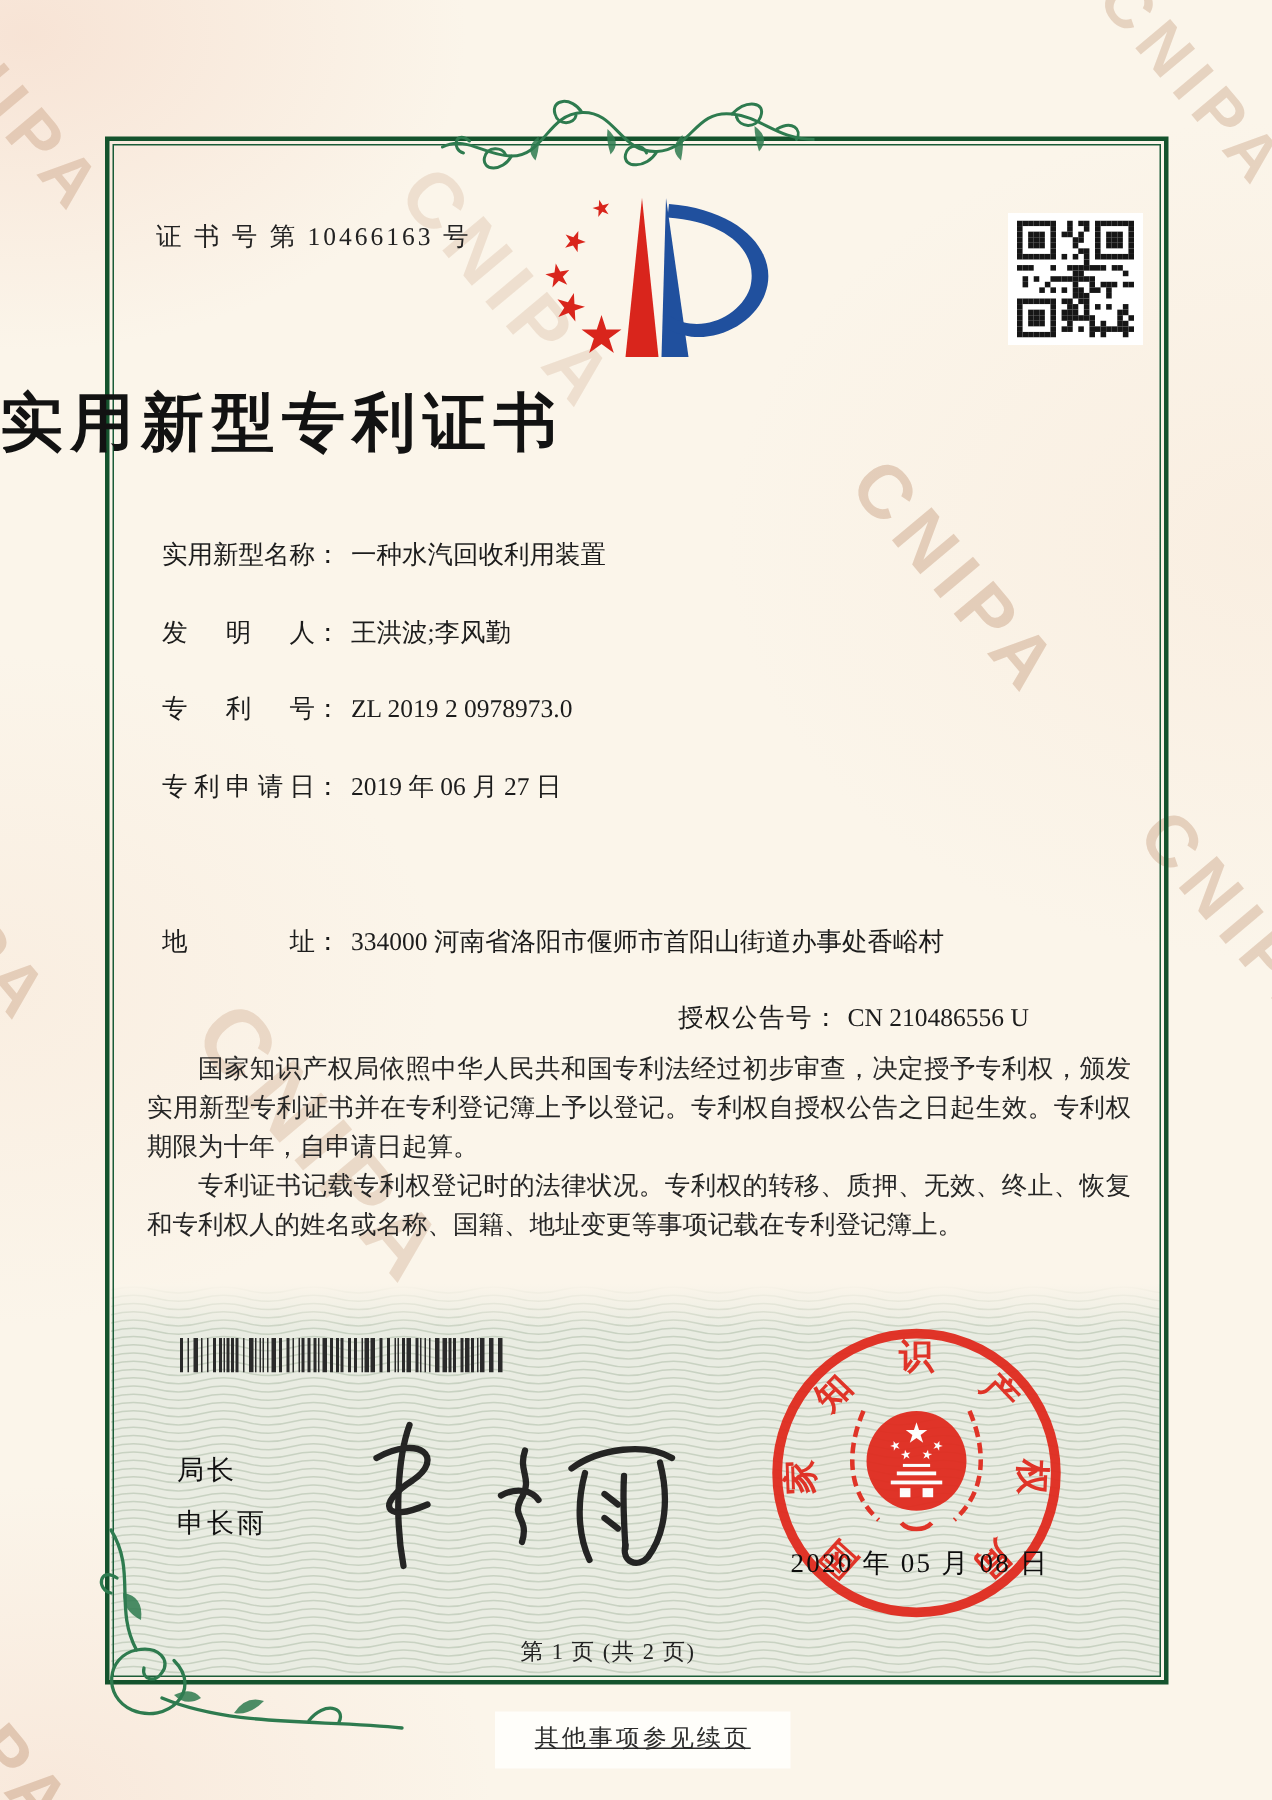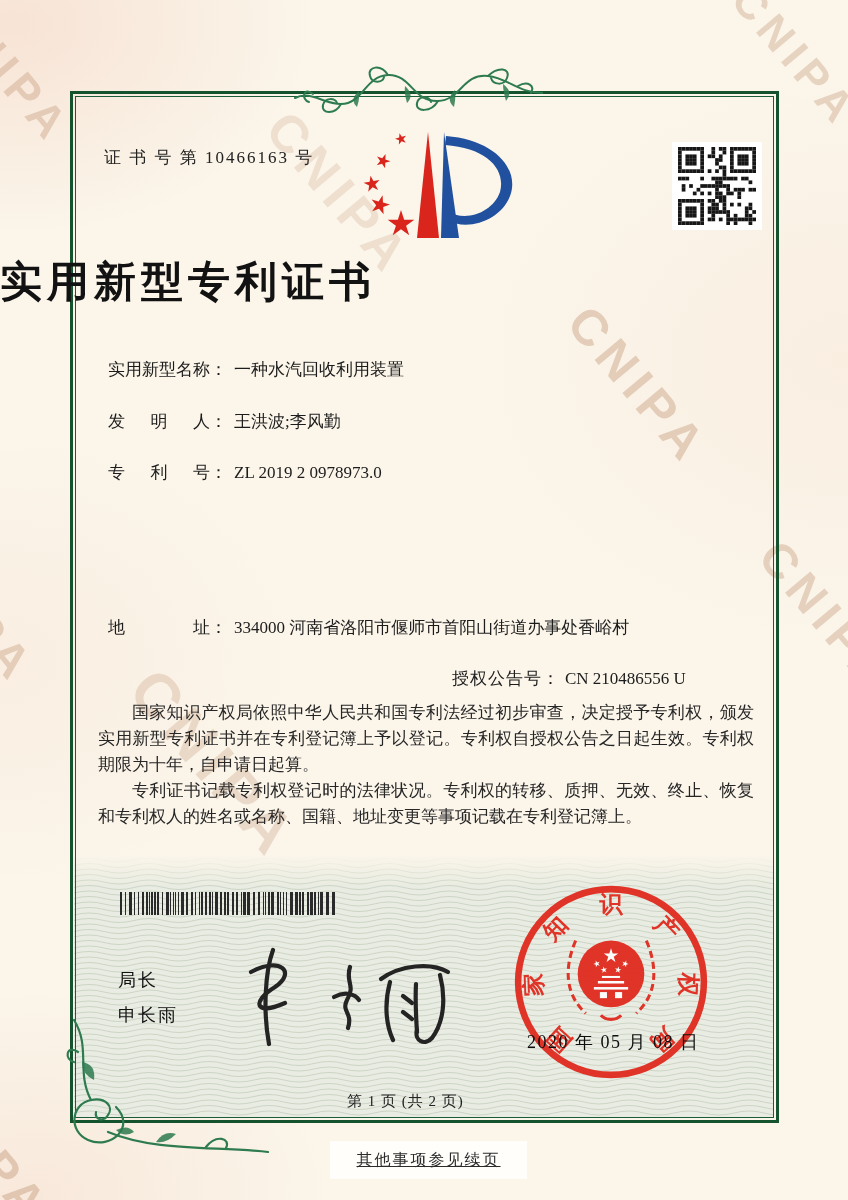--- a/index.html
+++ b/index.html
@@ -389,20 +389,23 @@
 
   <div class="field-row" style="top:358px">
     <span class="lbl">实用新型名称</span><span>：</span><span class="val">一种水汽回收利用装置</span>
   </div>
   <div class="field-row" style="top:410px">
     <span class="lbl">发明人</span><span>：</span><span class="val">王洪波;李风勤</span>
   </div>
   <div class="field-row" style="top:461px">
     <span class="lbl">专利号</span><span>：</span><span class="val">ZL 2019 2 0978973.0</span>
   </div>
+  <div class="field-row" style="top:513px">
+    <span class="lbl">专利申请日</span><span>：</span><span class="val">2019 年 06 月 27 日</span>
+  </div>
   <div class="field-row" style="top:616px">
     <span class="lbl">地址</span><span>：</span><span class="val">334000 河南省洛阳市偃师市首阳山街道办事处香峪村</span>
   </div>
 
   <div class="grant-row">
     <span class="g2">
       <span class="glbl">授权公告号</span><span>：</span><span class="val">CN 210486556 U</span>
     </span>
   </div>
 

